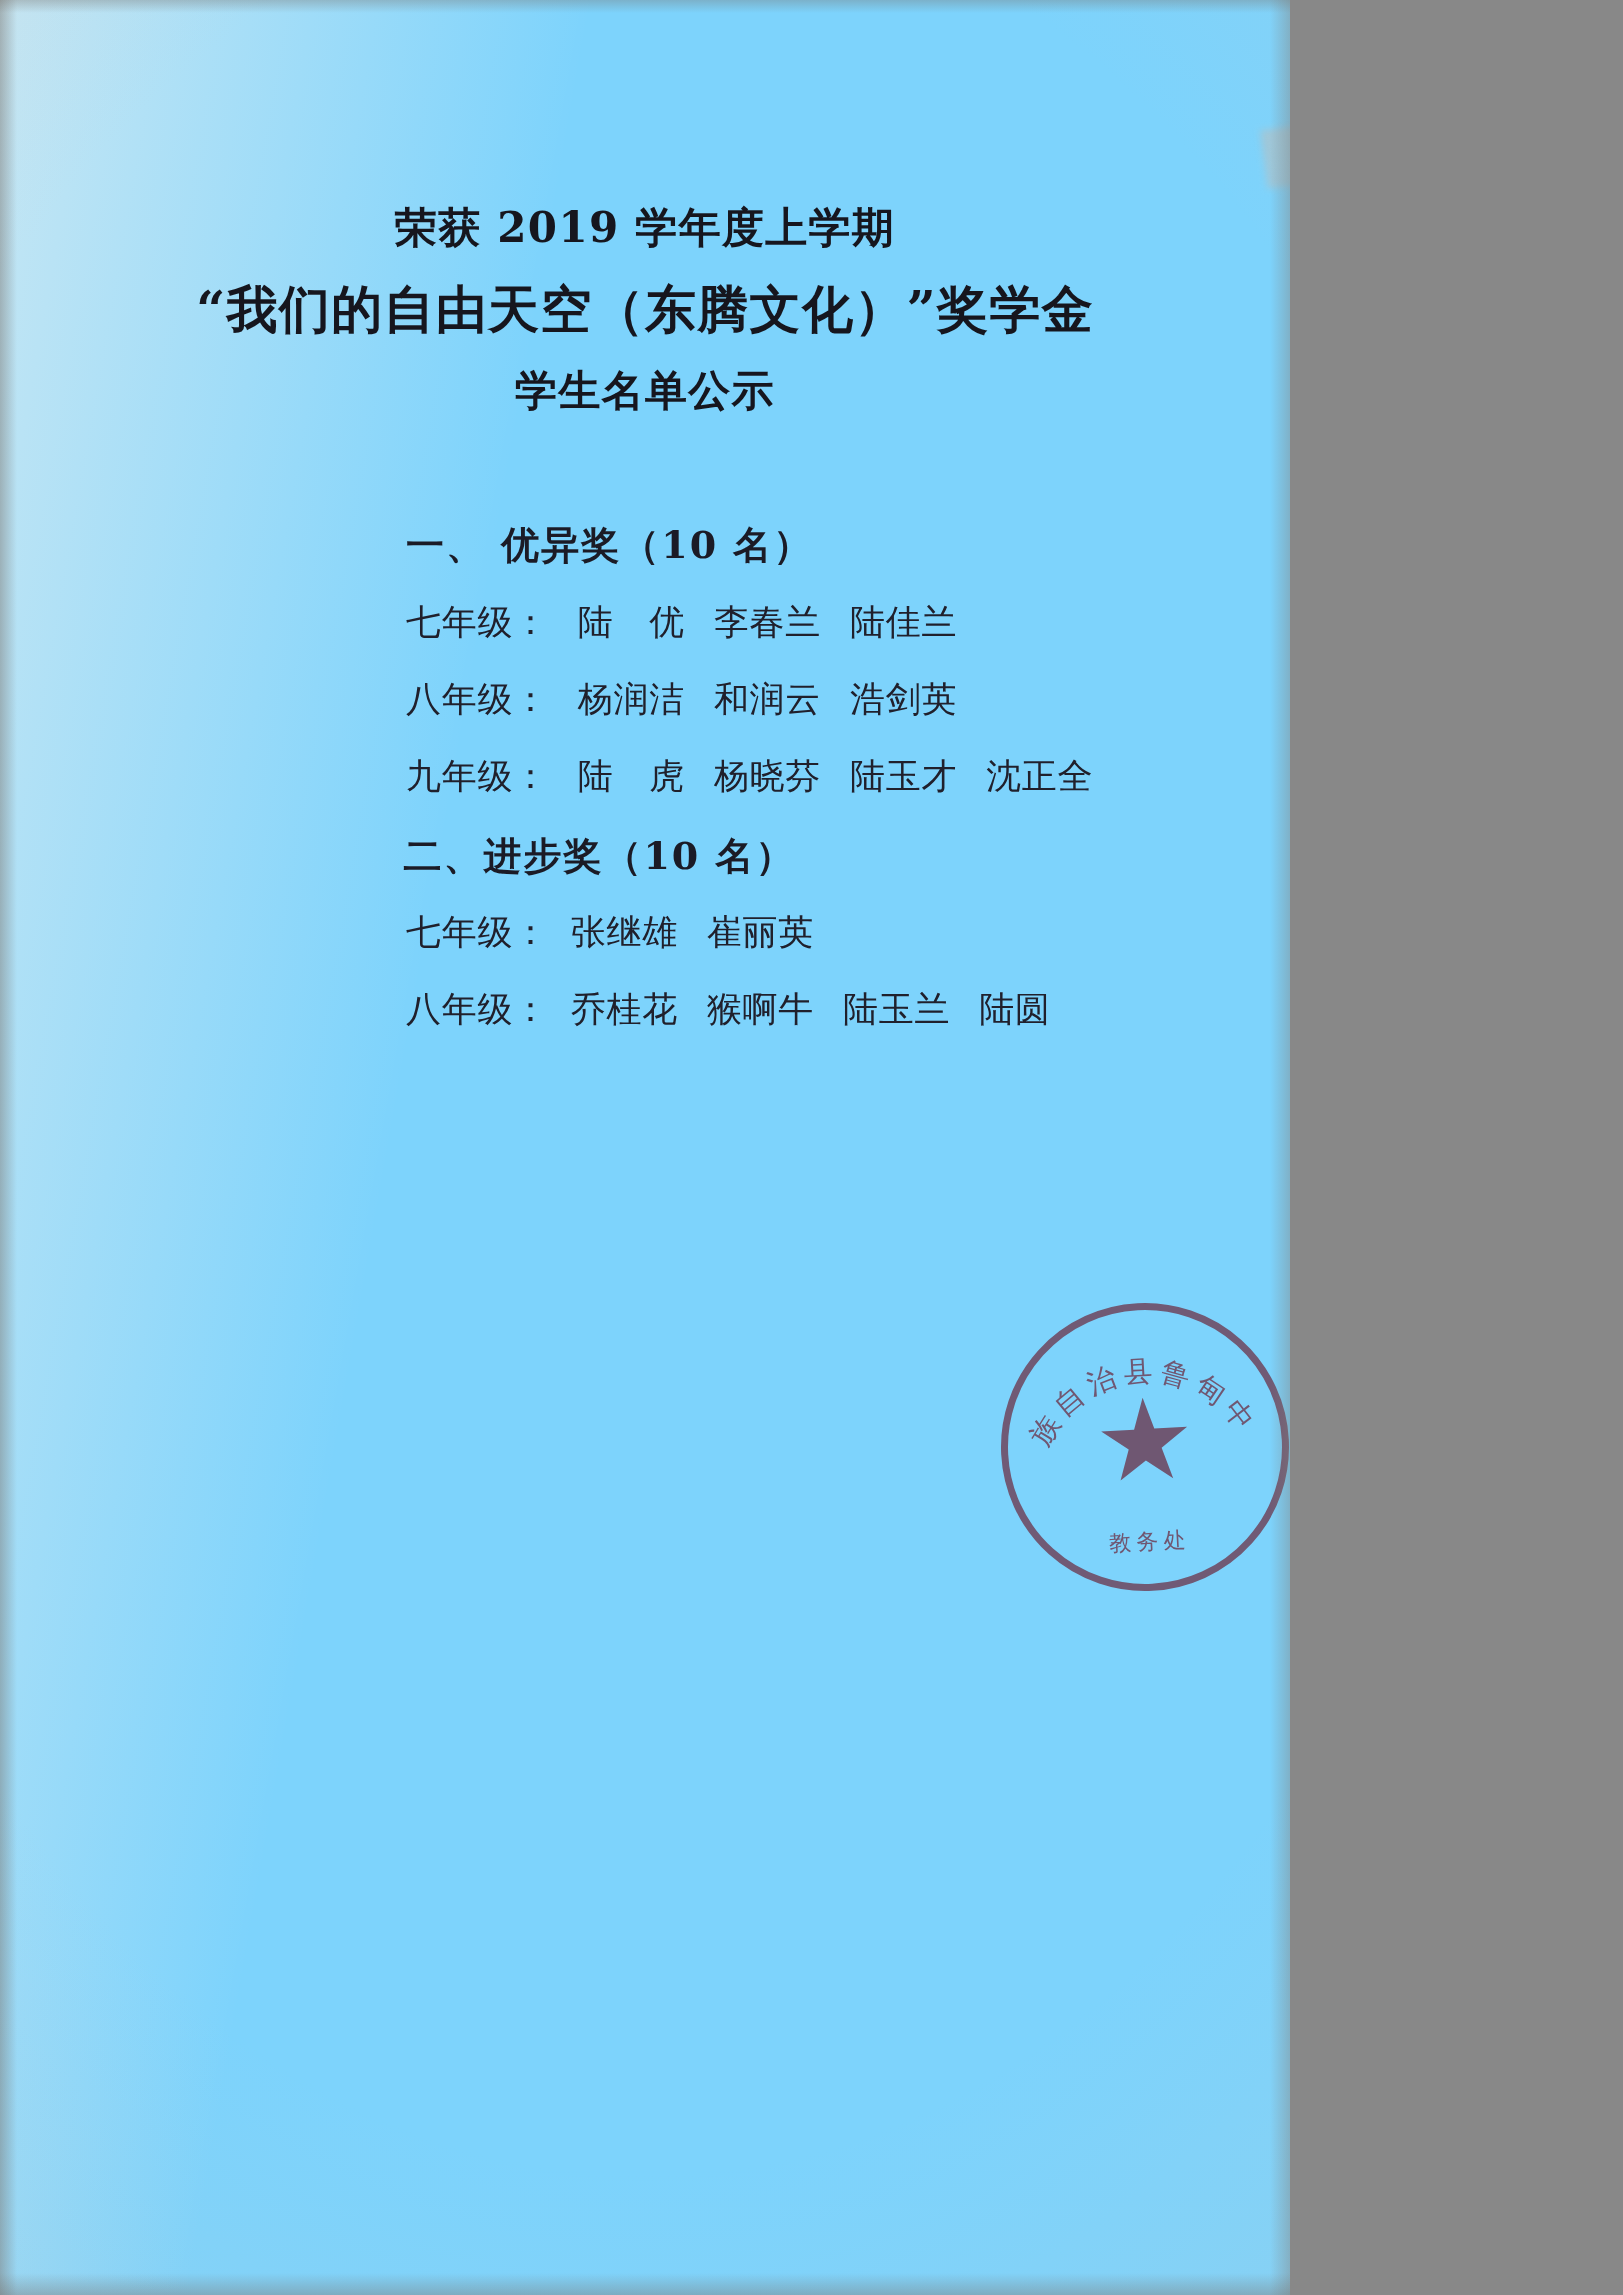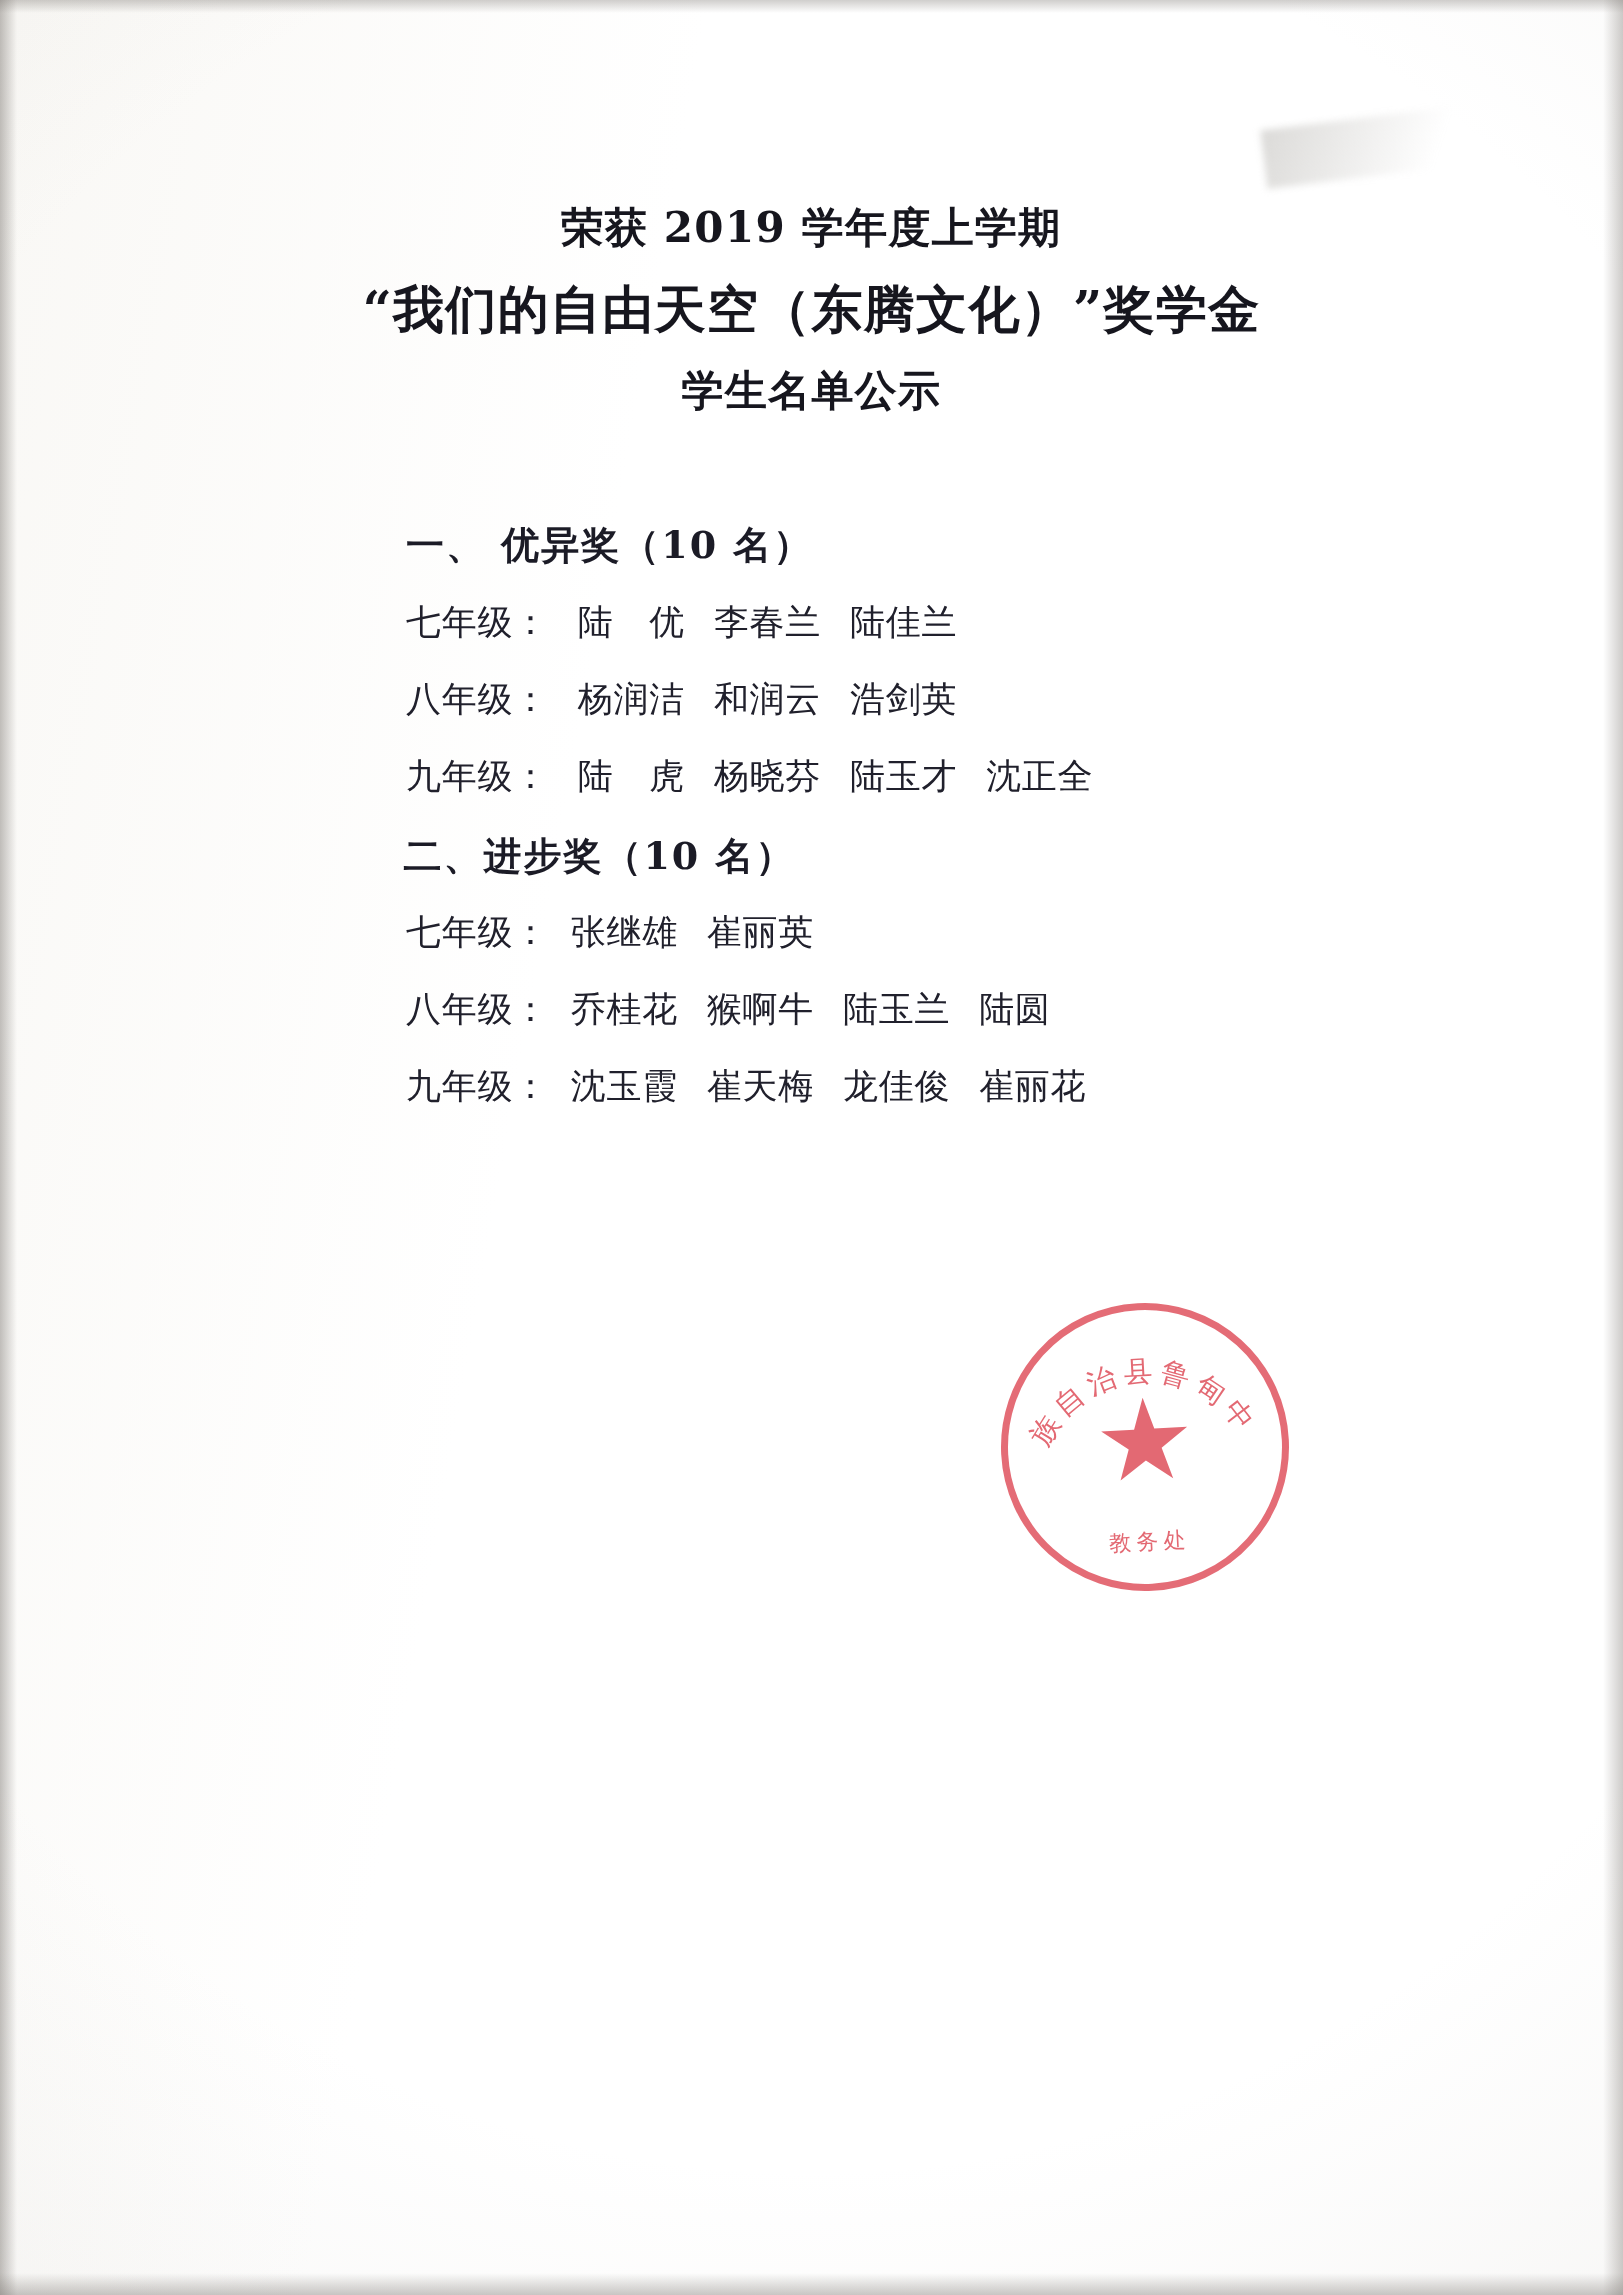--- a/index.html
+++ b/index.html
@@ -2,23 +2,23 @@
 <html lang="zh" style="font-size:10.5px"><head>
 <meta charset="utf-8">
 <style>
   html, body {
     margin: 0;
     padding: 0;
     background: #888;
   }
   .page {
     position: relative;
-    width: 1623px;
+    width: 1290px;
     height: 2295px;
-    background: #ffffff;
+    background: #7dd3fc;
     overflow: hidden;
     font-family: "DejaVu Serif", "Liberation Serif", serif;
     color: #1a1a22;
   }
   
   .scan-tint {
     position: absolute;
     inset: 0;
     background:
       radial-gradient(ellipse 120% 90% at 50% 45%, rgba(255,255,255,0) 55%, rgba(200,196,190,0.30) 100%),
@@ -210,23 +210,20 @@
       <div class="section-heading second">二、进步奖（10 名）</div>
 
       <div class="grade-row">
         <span class="grade-label">七年级：</span><span class="name gap-sm">张继雄</span><span class="name gap-lg">崔丽英</span>
       </div>
 
       <div class="grade-row">
         <span class="grade-label">八年级：</span><span class="name gap-sm">乔桂花</span><span class="name gap-lg">猴啊牛</span><span class="name gap-lg">陆玉兰</span><span class="name gap-lg">陆圆</span>
       </div>
 
-      <div class="grade-row">
-        <span class="grade-label">九年级：</span><span class="name gap-sm">沈玉霞</span><span class="name gap-lg">崔天梅</span><span class="name gap-lg">龙佳俊</span><span class="name gap-lg">崔丽花</span>
-      </div>
 
     </div>
 
 
     <div class="stamp">
       <div class="arc-text">
         <svg viewBox="0 0 440 440" aria-hidden="true">
           <defs>
             <path id="arcpath" d="M 56,230 A 174,174 0 0 1 384,230" fill="none"></path>
           </defs>

